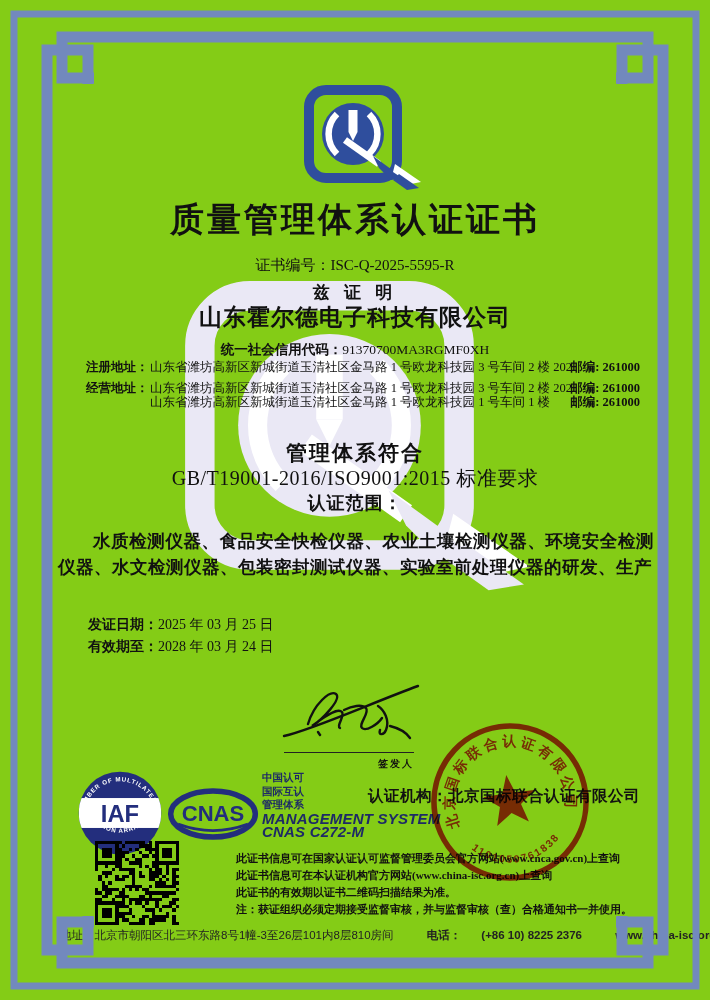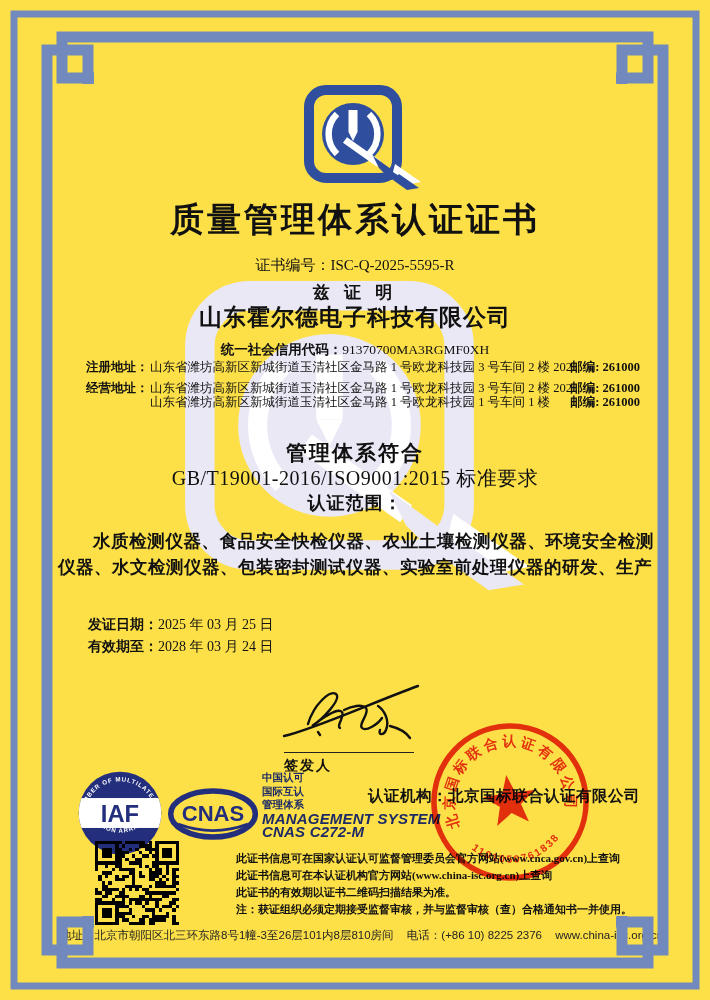--- a/index.html
+++ b/index.html
@@ -1,17 +1,17 @@
 <!DOCTYPE html>
 <html><head>
 <meta charset="utf-8">
 <style>
   html,body{margin:0;padding:0;background:#e8e8e8;}
   .page{
-    position:relative;width:710px;height:1000px;background:#fde047;
+    position:relative;width:710px;height:1000px;background:#84cc16;
     margin:0 auto;overflow:hidden;
     font-family:"Liberation Serif","DejaVu Serif",serif;color:#111;
   }
   .abs{position:absolute;}
   .center{left:0;right:0;text-align:center;}
   .frame-svg{position:absolute;left:0;top:0;z-index:3;pointer-events:none;}
   .wm{position:absolute;left:168px;top:278px;width:376px;height:330px;z-index:0;}
   .content{position:absolute;inset:0;z-index:1;}
   .logo{position:absolute;left:299px;top:84px;width:126px;height:112px;}
   .title{top:197px;font-size:34px;font-weight:700;letter-spacing:3px;}
@@ -25,36 +25,36 @@
   .addr-row .zip{position:absolute;right:0;font-weight:700;}
   .sys-head{top:439px;font-size:21px;font-weight:700;letter-spacing:2px;}
   .standard{top:465px;font-size:20px;letter-spacing:.5px;}
   .scope-lbl{top:491px;font-size:18px;font-weight:700;letter-spacing:1px;}
   .scope{top:528px;left:58px;right:56px;font-size:17.5px;font-weight:600;
          line-height:26px;text-align:justify;text-indent:2em;letter-spacing:.5px;}
   .daterow{position:absolute;left:88px;font-size:14px;}
   .daterow b{font-weight:700;}
   .sig{position:absolute;left:278px;top:680px;width:146px;height:72px;}
   .sig-line{position:absolute;left:284px;top:752px;width:130px;border-top:1.5px solid #222;}
-  .signer{position:absolute;left:284px;top:757px;width:130px;text-align:left;
-          font-size:14px;font-weight:700;letter-spacing:2px;}
+  .signer{position:absolute;left:284px;top:757px;width:130px;text-align:right;
+          font-size:10px;font-weight:700;letter-spacing:2px;}
   .iaf{position:absolute;left:76px;top:769px;width:88px;height:88px;}
   .cnas{position:absolute;left:167px;top:787px;width:92px;height:54px;}
   .accblock{position:absolute;left:262px;top:771px;font-size:10.5px;font-weight:700;
             line-height:13.5px;font-family:"Liberation Sans","DejaVu Sans",sans-serif;color:#1d2a66;}
   .accblock .en{font-size:15px;letter-spacing:.2px;font-style:italic;}
   .issuer{position:absolute;left:368px;top:786px;font-size:15.5px;font-weight:700;letter-spacing:.5px;}
   .seal{position:absolute;left:426px;top:718px;width:168px;height:168px;z-index:2;
         mix-blend-mode:multiply;opacity:.92;}
   .qr{position:absolute;left:95px;top:841px;width:84px;height:84px;}
   .notes{position:absolute;left:236px;top:850px;font-size:11px;font-weight:600;line-height:17px;}
   .footer{position:absolute;left:60px;right:60px;top:928px;text-align:center;
           font-family:"Liberation Sans","DejaVu Sans",sans-serif;font-size:11.5px;color:#222;
           white-space:nowrap;}
-  .footer .strong{font-weight:400;}
+  .footer .strong{font-weight:700;margin-left:20px;}
   .footer .gap{display:inline-block;width:10px;}
 </style>
 </head>
 <body>
 
 <div class="page">
 
   <svg class="frame-svg" width="710" height="1000" viewBox="0 0 710 1000">
     <g stroke="#7289bd" fill="none">
       <rect x="14" y="14" width="682" height="972" stroke-width="7"></rect>

